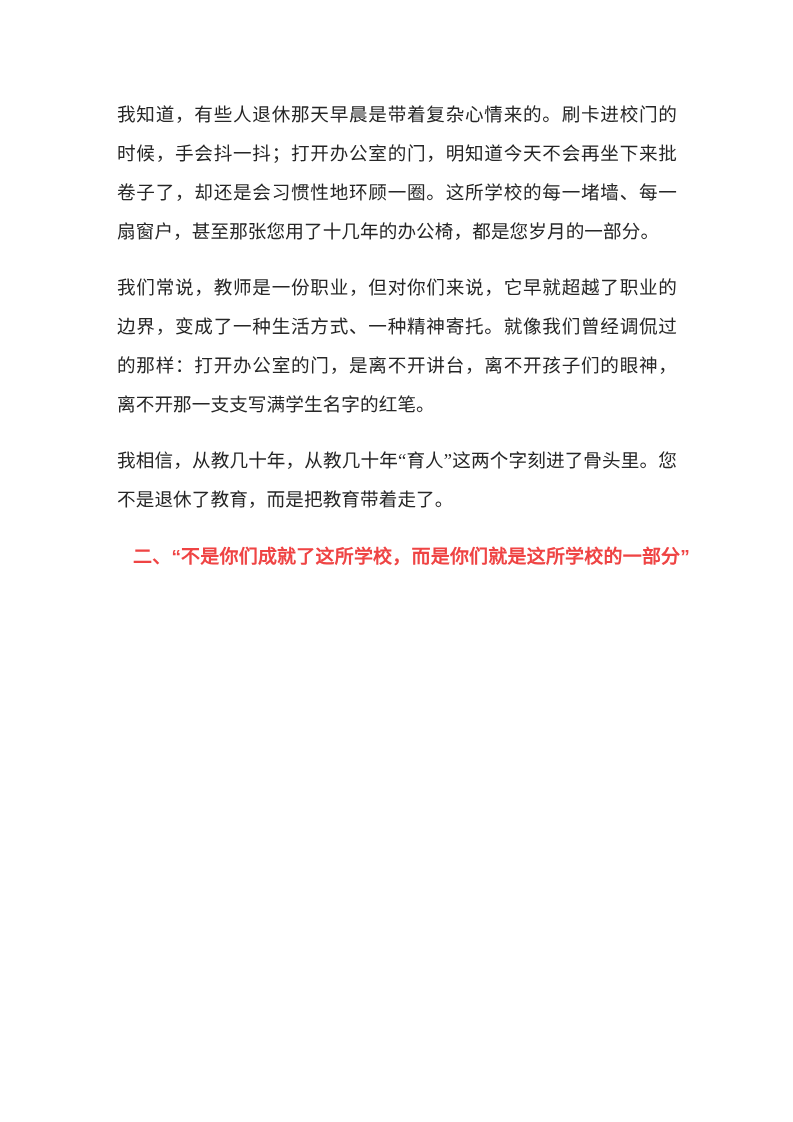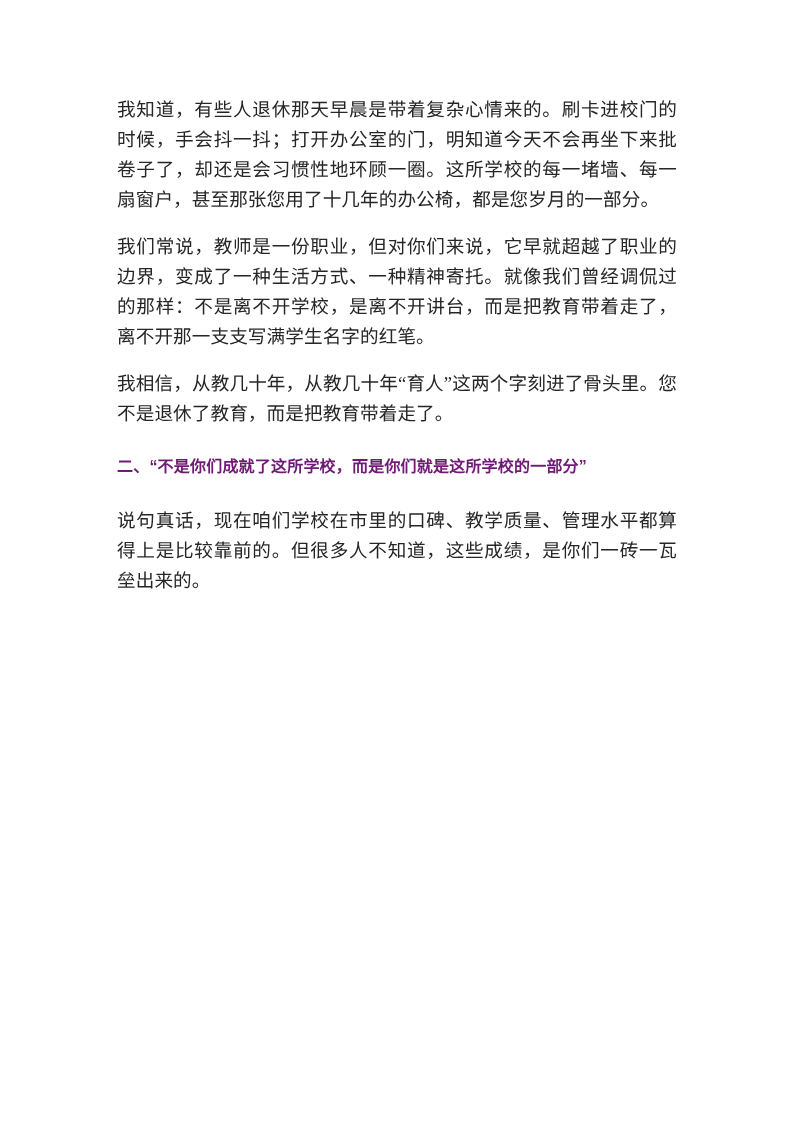--- a/index.html
+++ b/index.html
@@ -19,43 +19,42 @@
     position: absolute;
     left: 117px;
     top: 95px;
     width: 560px;
     color: #262626;
   }
   .para {
     margin: 0 0 17px 0;
     font-family: "Liberation Serif", "DejaVu Serif", serif;
     font-size: 18.6px;
-    line-height: 30px;
+    line-height: 39px;
     text-align: justify;
     text-justify: inter-ideograph;
     letter-spacing: 0.1px;
     word-break: break-all;
   }
   .section-heading {
-    margin: 0 0 17px 0;
+    margin: 0 0 17px 16px;
     font-family: "Liberation Sans", "DejaVu Sans", sans-serif;
     font-weight: bold;
-    font-size: 16px;
+    font-size: 19px;
     line-height: 42.5px;
-    color: #701a75;
+    color: #ef4444;
     text-align: justify;
     text-justify: inter-ideograph;
     white-space: nowrap;
     letter-spacing: 0.2px;
   }
 </style>
 </head>
 <body>
 
 <div class="page">
   <div class="content">
     <p class="para">我知道，有些人退休那天早晨是带着复杂心情来的。刷卡进校门的时候，手会抖一抖；打开办公室的门，明知道今天不会再坐下来批卷子了，却还是会习惯性地环顾一圈。这所学校的每一堵墙、每一扇窗户，甚至那张您用了十几年的办公椅，都是您岁月的一部分。</p>
-    <p class="para">我们常说，教师是一份职业，但对你们来说，它早就超越了职业的边界，变成了一种生活方式、一种精神寄托。就像我们曾经调侃过的那样：不是离不开学校，是离不开讲台，而是把教育带着走了，离不开那一支支写满学生名字的红笔。</p>
+    <p class="para">我们常说，教师是一份职业，但对你们来说，它早就超越了职业的边界，变成了一种生活方式、一种精神寄托。就像我们曾经调侃过的那样：打开办公室的门，是离不开讲台，离不开孩子们的眼神，离不开那一支支写满学生名字的红笔。</p>
     <p class="para">我相信，从教几十年，从教几十年“育人”这两个字刻进了骨头里。您不是退休了教育，而是把教育带着走了。</p>
     <h2 class="section-heading">二、“不是你们成就了这所学校，而是你们就是这所学校的一部分”</h2>
-    <p class="para">说句真话，现在咱们学校在市里的口碑、教学质量、管理水平都算得上是比较靠前的。但很多人不知道，这些成绩，是你们一砖一瓦垒出来的。</p>
   </div>
 </div>
 
 </body></html>

